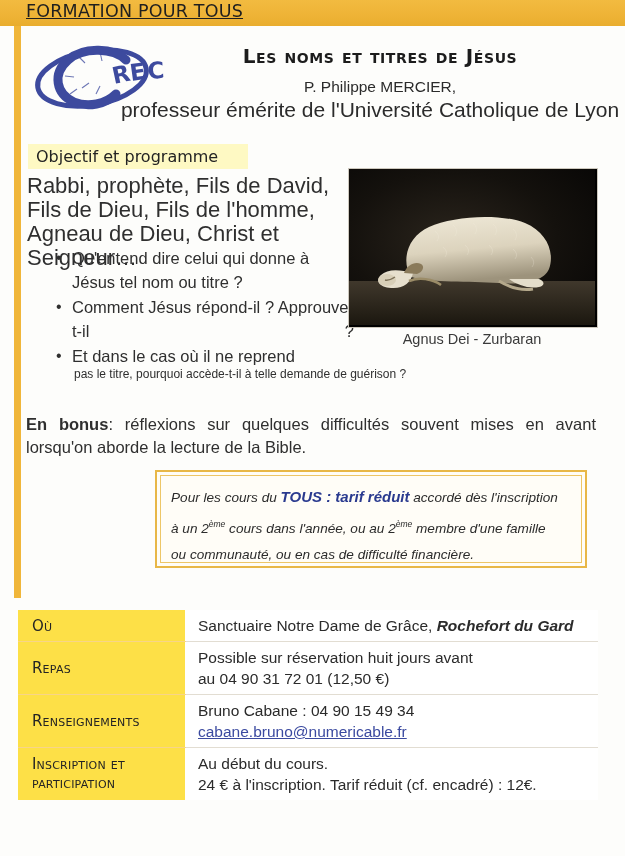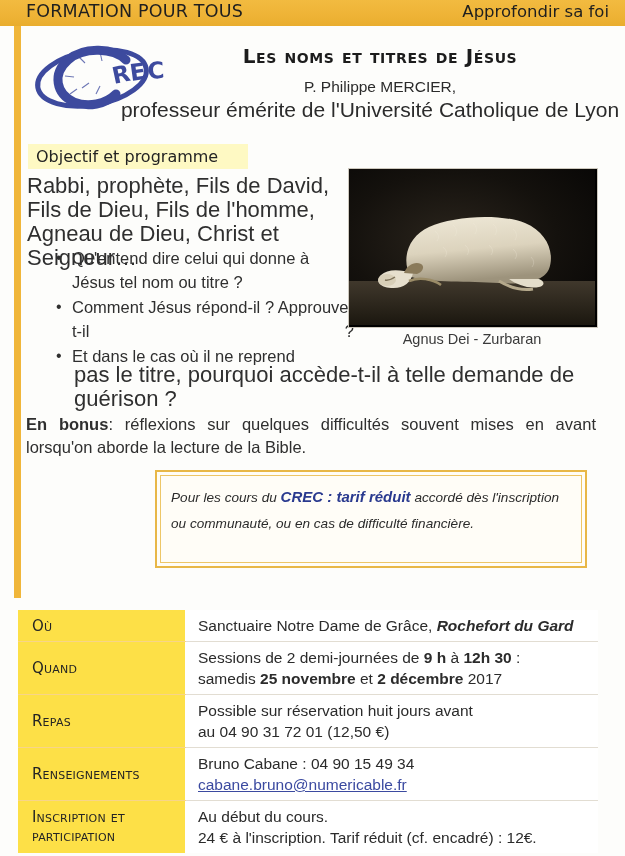--- a/index.html
+++ b/index.html
@@ -25,20 +25,21 @@
     background: linear-gradient(180deg, #f2bb40 0%, #eeb336 60%, #e9ad2e 100%);
   }
   .banner-left {
     position: absolute;
     left: 26px; top: 1px;
     font-size: 17.5px;
     letter-spacing: 0.2px;
     color: #1f1f1f;
     font-family: "DejaVu Sans", sans-serif;
     font-weight: 400;
+    text-decoration: underline;
   }
   .banner-right {
     position: absolute;
     right: 16px; top: 2px;
     font-size: 16.5px;
     color: #1f1f1f;
     font-family: "DejaVu Sans", sans-serif;
   }
 
   
@@ -128,21 +129,21 @@
     content: "•";
     position: absolute;
     left: 2px; top: -1px;
     font-size: 16px;
     color: #2f2f2f;
   }
   .bullet3-cont {
     position: absolute;
     left: 74px; top: 363px;
     width: 520px;
-    font-size: 22px;
+    font-size: 12px;
     line-height: 23.5px;
     color: #2f2f2f;
   }
   .justify { text-align: justify; text-align-last: justify; }
 
   
   .photo-wrap {
     position: absolute;
     left: 348px; top: 168px;
     width: 248px; height: 158px;
@@ -243,21 +244,20 @@
   }
   .table tr:last-child .lbl,
   .table tr:last-child .val { border-bottom: none; margin-left: 44px; }
   .lbl .two-line { display: block; line-height: 19px; }
 </style>
 </head>
 <body>
 
 <div class="banner">
   <div class="banner-left">FORMATION POUR TOUS</div>
-  <div class="banner-right">Approfondir sa foi</div>
 </div>
 
 <div class="stripe"></div>
 
 <div class="logo">
   <svg width="146" height="84" viewBox="0 0 146 84">
     <ellipse cx="62" cy="42" rx="55" ry="27" fill="none" stroke="#3d4a9e" stroke-width="5" transform="rotate(-10 62 42)"></ellipse>
     <path d="M96 24 C84 12, 54 10, 38 24 C22 38, 26 58, 44 66 C58 72, 76 68, 86 58" fill="none" stroke="#3d4a9e" stroke-width="9" stroke-linecap="round"></path>
     <g fill="#3d4a9e" font-family="DejaVu Sans, sans-serif" font-size="23" font-weight="700">
       <text x="84" y="48" transform="rotate(-12 84 48)">R</text>
@@ -340,39 +340,35 @@
 <div class="bonus">
   <div class="l1"><b>En bonus</b><span>: réflexions sur quelques difficultés souvent mises en avant</span></div>
   <div><span>lorsqu'on aborde la lecture de la Bible.</span></div>
 </div>
 
 <div class="tarif">
   <div class="tarif-inner"></div>
   <div class="tarif-text">
     <div>
       <span>Pour les cours du</span>
-      <span class="hl">CREC : tarif réduit</span>
+      <span class="hl">TOUS : tarif réduit</span>
       <span>accordé dès  l'inscription</span>
+    </div>
+    <div>
+      <span>à un 2</span><sup>ème</sup><span> cours dans l'année, ou au 2</span><sup>ème</sup><span> membre d'une famille</span>
     </div>
     <div>ou  communauté, ou en cas de difficulté financière.</div>
   </div>
 </div>
 
 <table class="table">
   <tbody>
       <tr>
     <td class="lbl">Où</td>
     <td class="val"><span>Sanctuaire Notre Dame de Grâce, </span><i>Rochefort du Gard</i></td>
-  </tr>
-  <tr>
-    <td class="lbl">Quand</td>
-    <td class="val">
-      <div><span>Sessions de 2 demi-journées de </span><b>9 h</b><span> à </span><b>12h 30</b><span> :</span></div>
-      <div><span>samedis </span><b>25 novembre</b><span> et </span><b>2 décembre</b><span> 2017</span></div>
-    </td>
   </tr>
   <tr>
     <td class="lbl">Repas</td>
     <td class="val">
       <div>Possible sur réservation huit jours avant</div>
       <div>au 04 90 31 72 01 (12,50 €)</div>
     </td>
   </tr>
   <tr>
     <td class="lbl">Renseignements</td>

